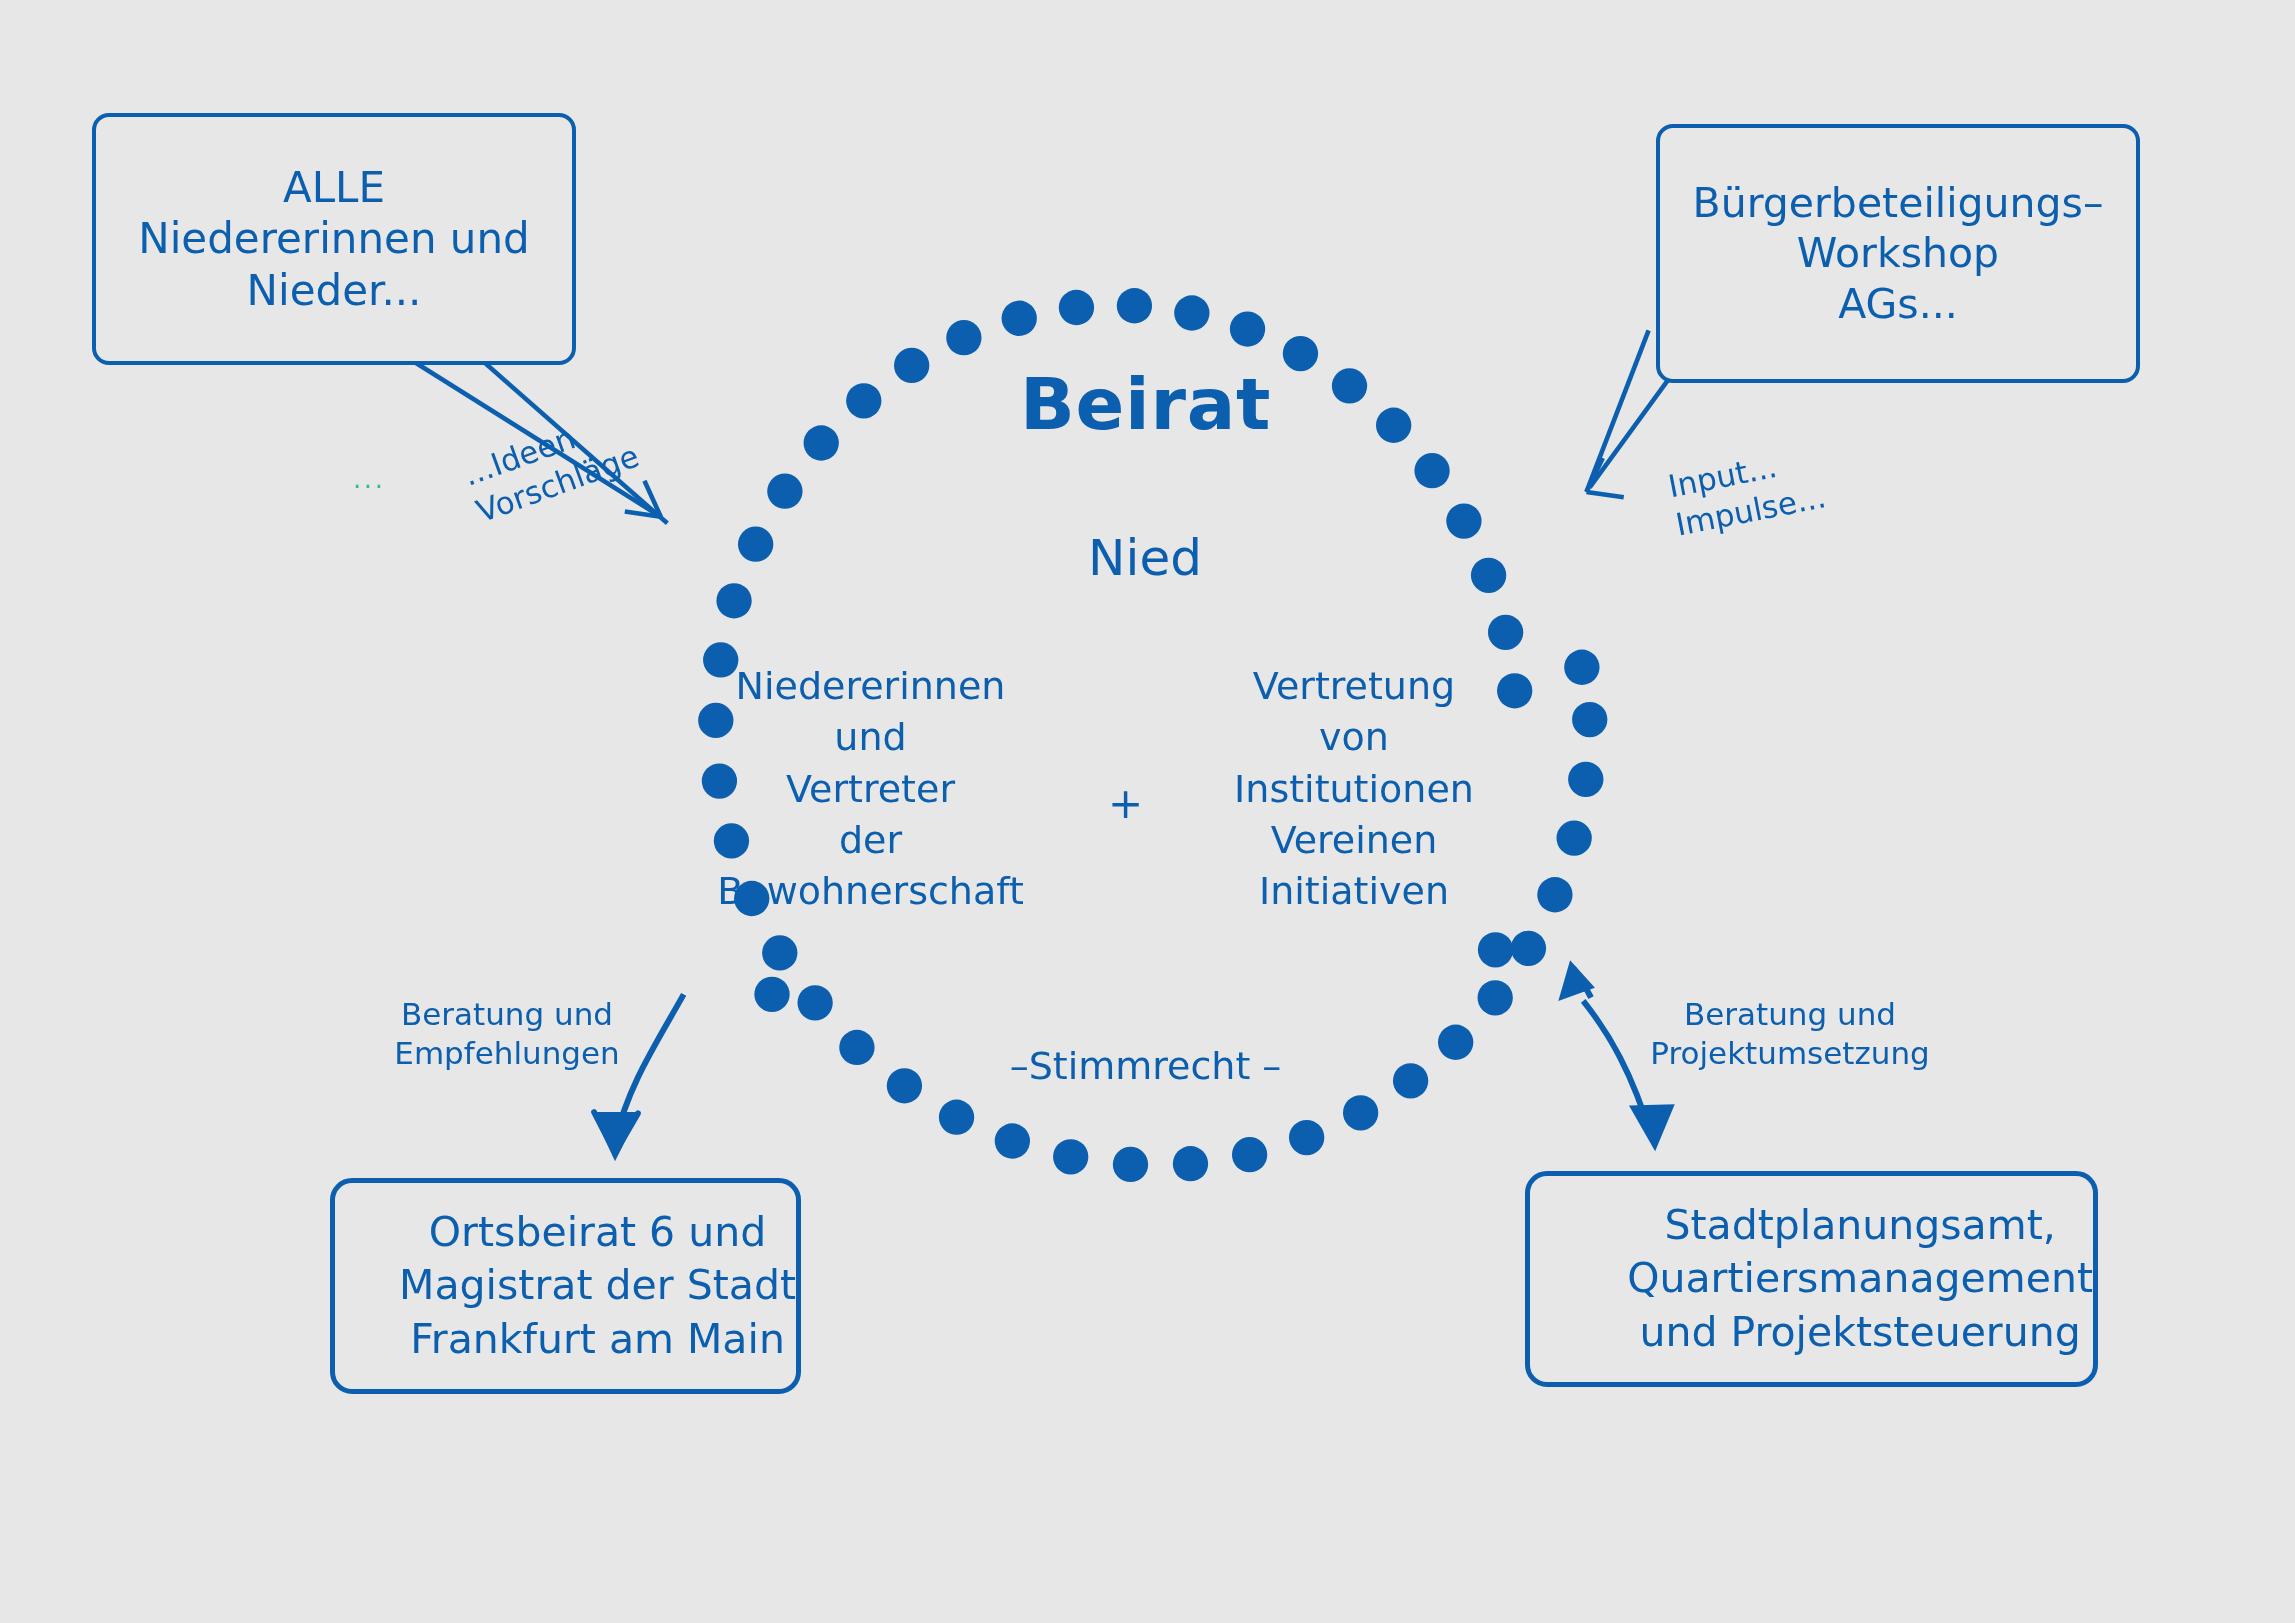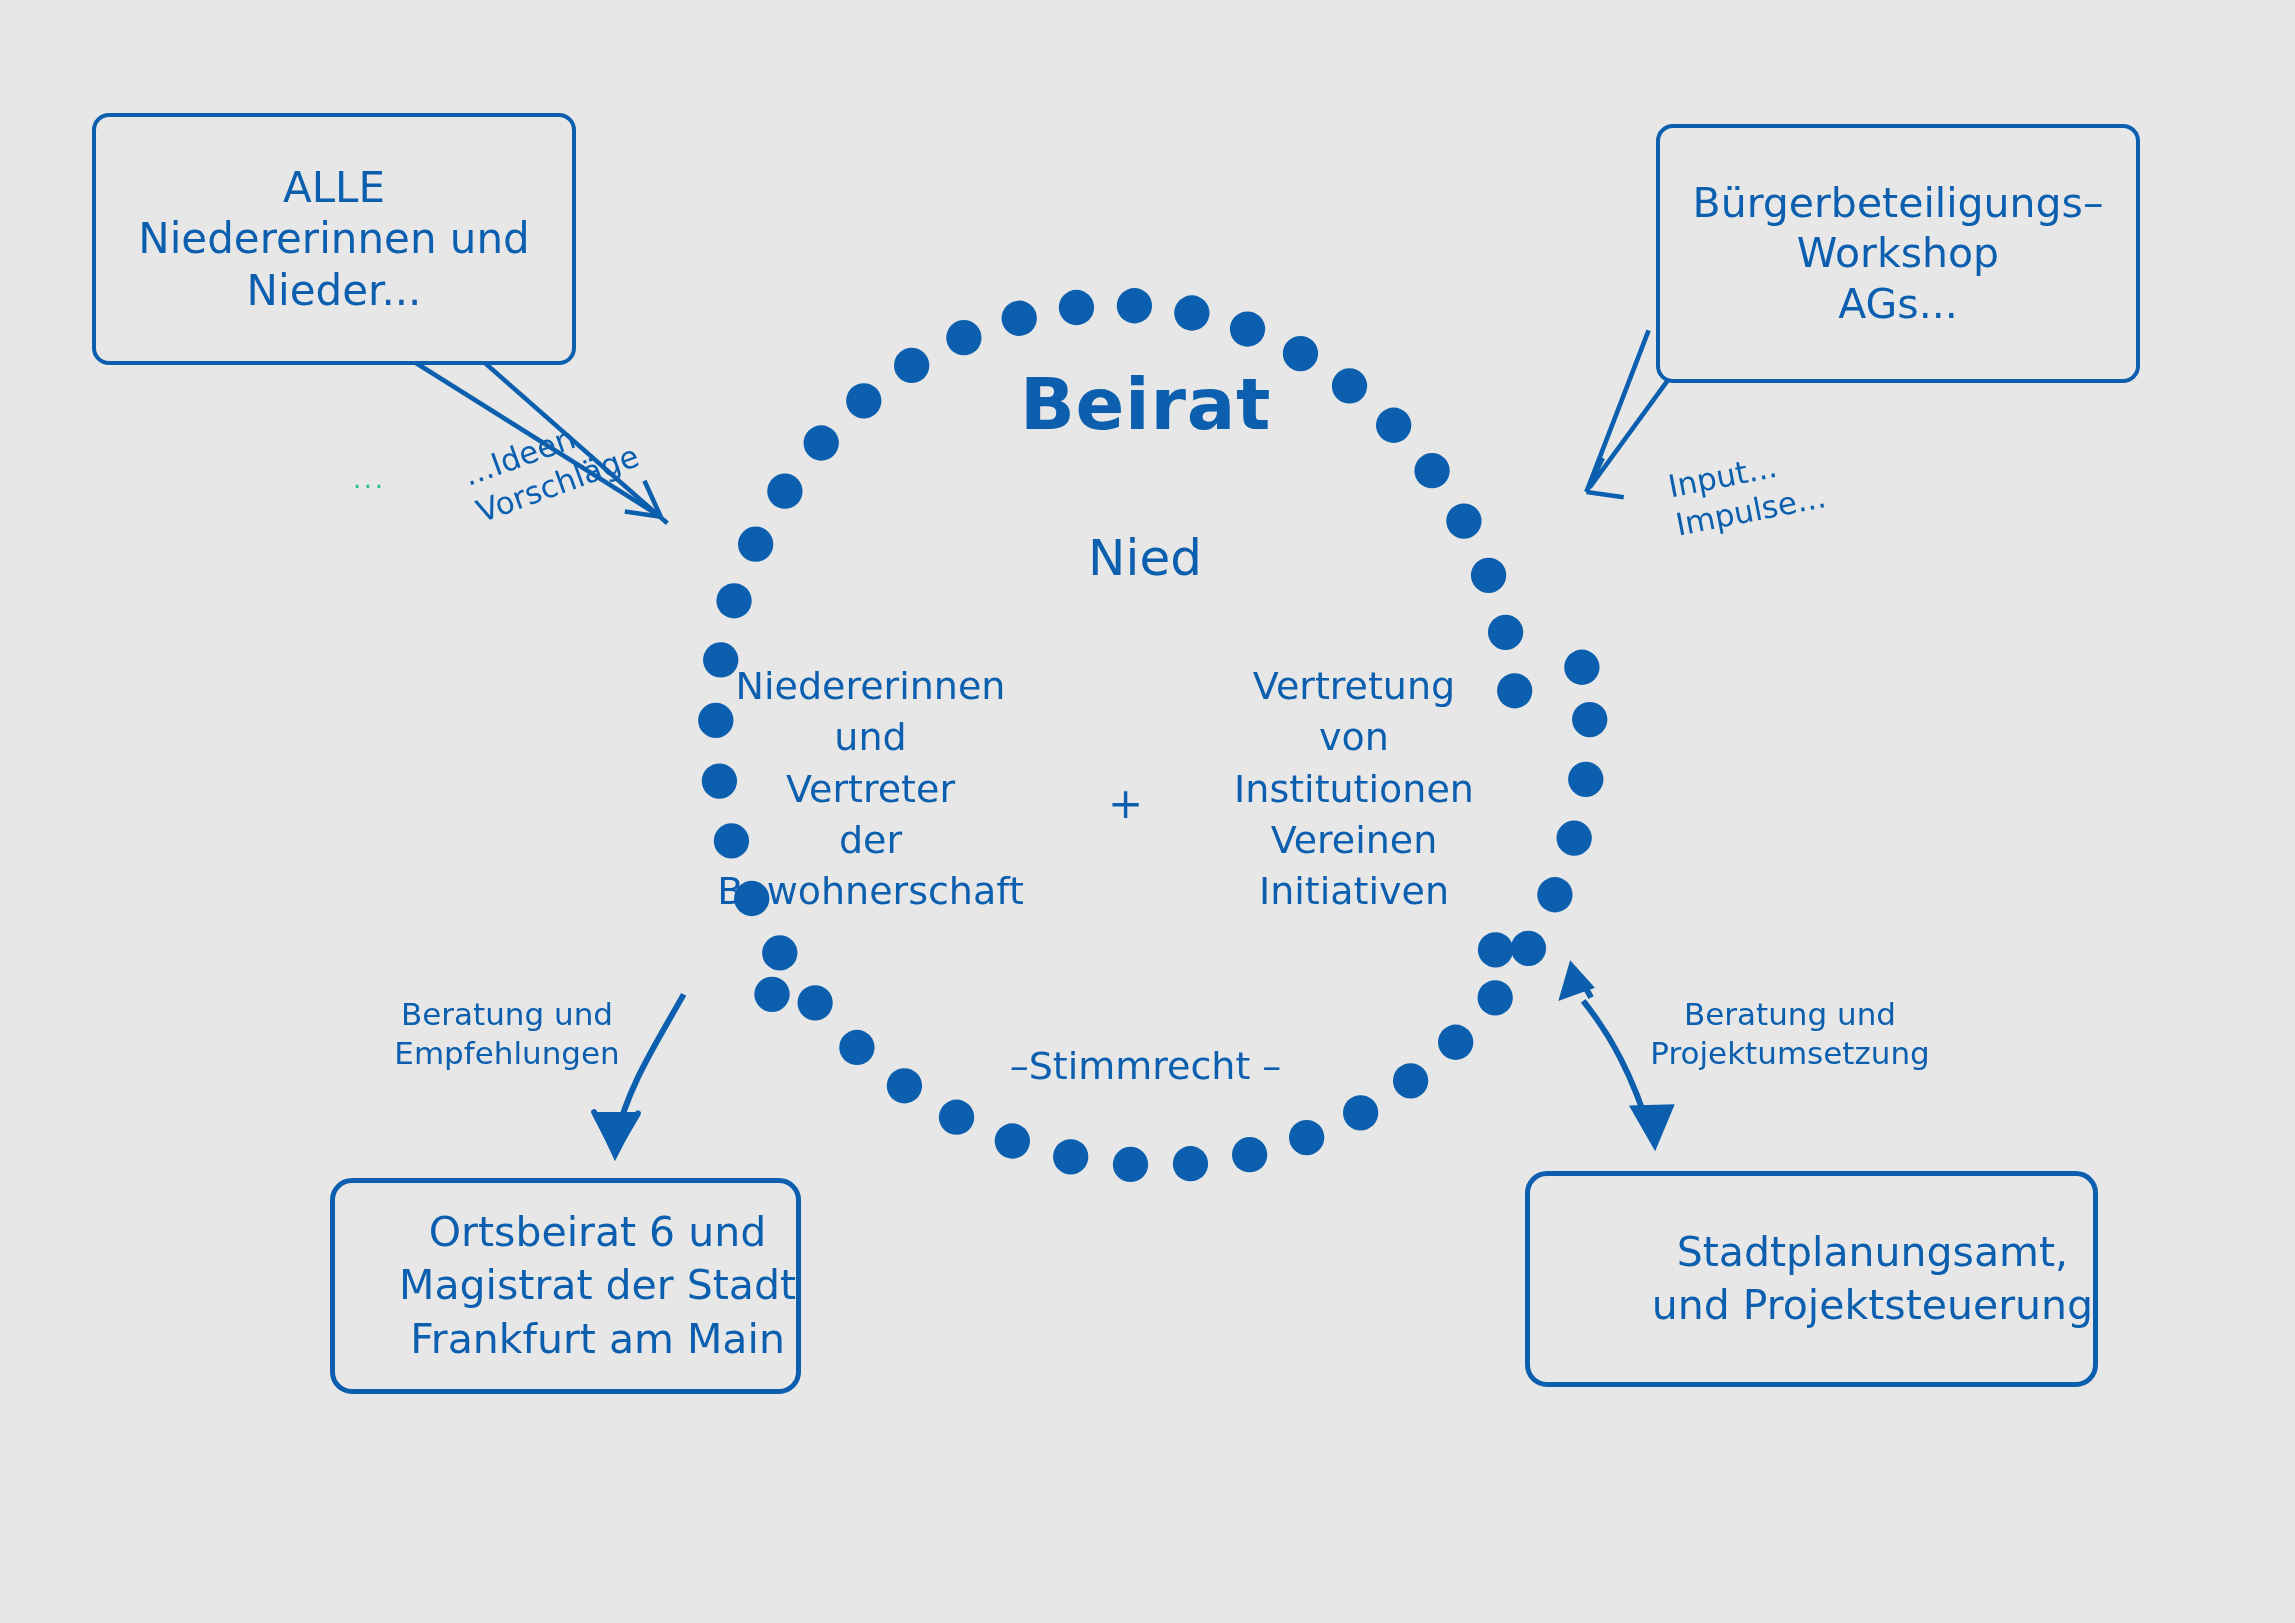--- a/index.html
+++ b/index.html
@@ -345,18 +345,19 @@
     <span>
       <span class="ln">Ortsbeirat 6 und</span>
       <span class="ln">Magistrat der Stadt</span>
       <span class="ln">Frankfurt am Main</span>
     </span>
   </div>
 
   <div class="rrect" id="box-stadtplanung">
     <span>
       <span class="ln">Stadtplanungsamt,</span>
+      <span class="ln">Quartiersmanagement</span>
       <span class="ln">und Projektsteuerung</span>
     </span>
   </div>
 
 </div>
 
 
 </body></html>

